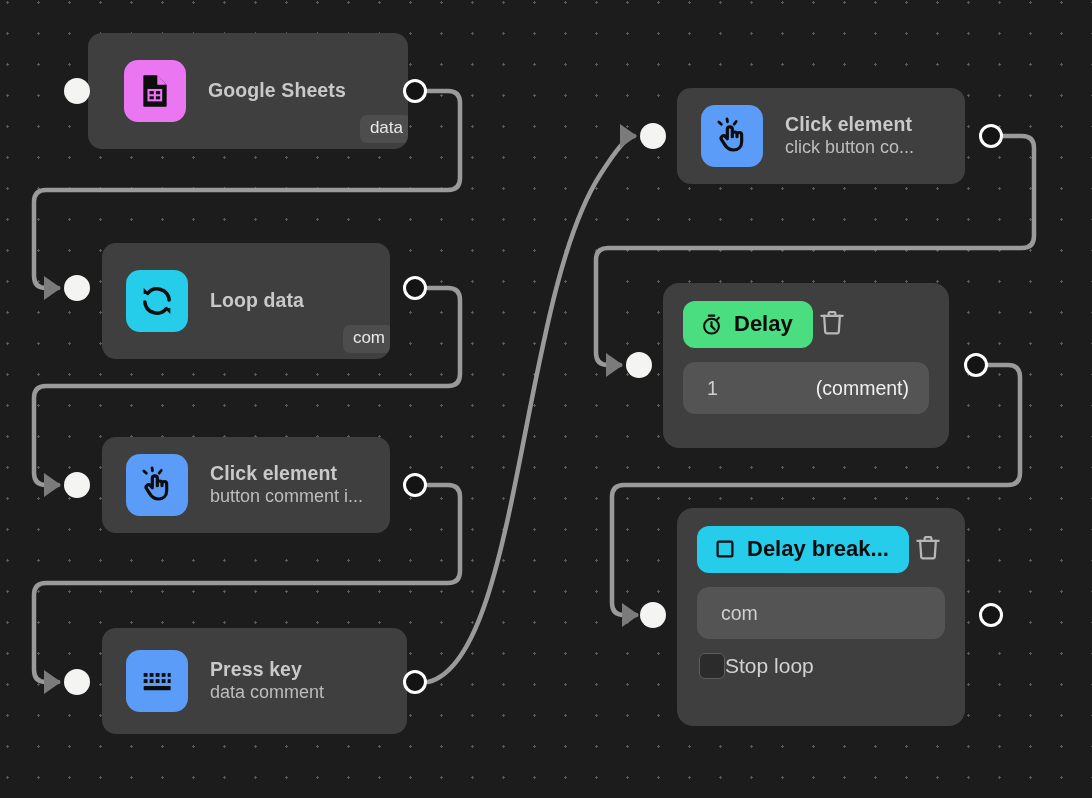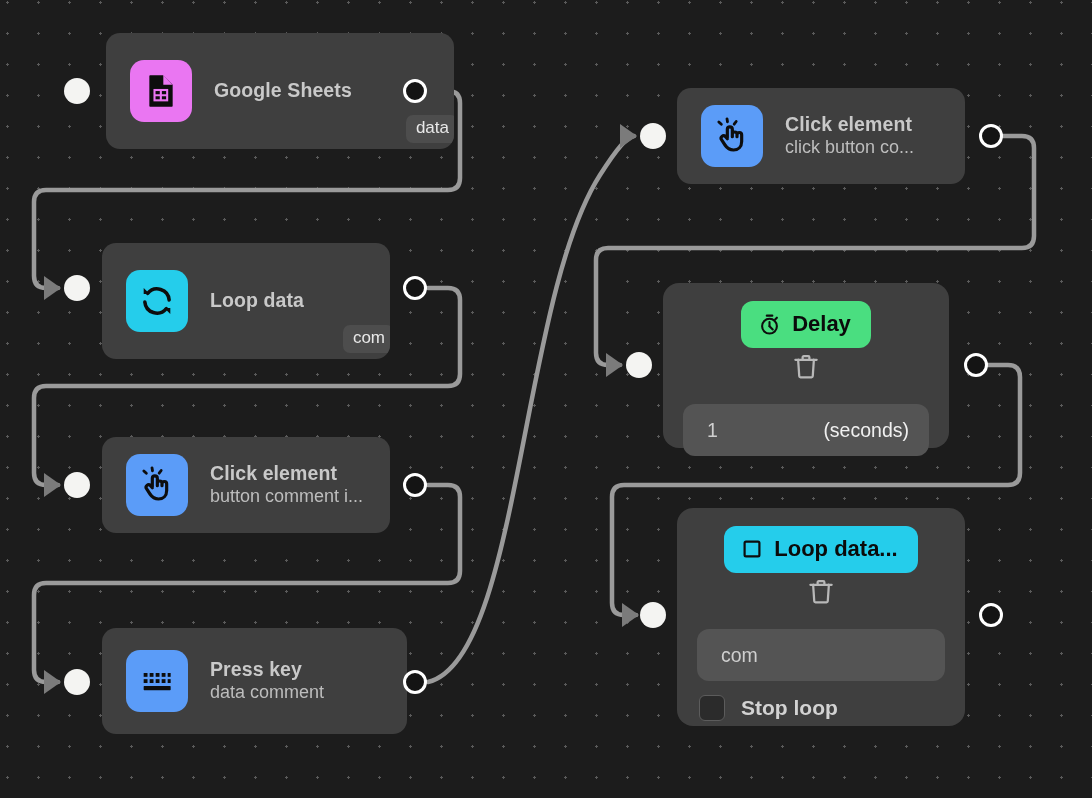--- a/index.html
+++ b/index.html
@@ -77,41 +77,41 @@
     position: absolute;
     width: 0; height: 0;
     border-top: 12px solid transparent;
     border-bottom: 12px solid transparent;
     border-left: 17px solid #7b7b7b;
     z-index: 5;
   }
 
   
   .cfg { position: absolute; background: #3f3f3f; border-radius: 16px; padding: 18px 20px 20px 20px; }
-  .cfg-head { display: flex; align-items: center; justify-content: flex-start; flex-direction: column; }
+  .cfg-head { display: flex; align-items: center; justify-content: flex-start; }
   .pill {
     display: inline-flex; align-items: center; gap: 10px;
     border-radius: 12px;
     padding: 10px 20px 11px 16px;
     font-size: 22px; font-weight: bold; color: #0b0b0b;
     white-space: nowrap;
   }
   .pill svg { display: block; }
   .trash { cursor: pointer; padding: 4px; }
   .field {
     margin-top: 14px;
     background: #545454;
     border-radius: 12px;
     height: 52px;
     display: flex; align-items: center; justify-content: space-between;
     padding: 0 20px 0 24px;
   }
   .field-val { font-size: 19.5px; color: #cfcfcf; }
   .field-unit { font-size: 19.5px; color: #f0f0f0; }
-  .checkrow { margin-top: 14px; display: flex; align-items: center; gap: 16px; padding-left: 2px; font-weight: bold; }
+  .checkrow { margin-top: 14px; display: flex; align-items: center; gap: 0; padding-left: 2px; }
   .checkbox {
     width: 26px; height: 26px; border-radius: 6px;
     background: #2b2b2b; border: 1px solid #5c5c5c;
     flex: 0 0 26px;
   }
   .checkrow-label { font-size: 21px; color: #d2d2d2; }
 </style>
 </head>
 <body>
 
@@ -128,21 +128,21 @@
 
       <path d="M 428 682 C 520 660 520 300 600 175 C 618 147 626 138 634 136"></path>
 
       <path d="M 1003 136 L 1022 136 Q 1034 136 1034 148 L 1034 236 Q 1034 248 1022 248 L 608 248 Q 596 248 596 260 L 596 353 Q 596 365 608 365 L 620 365"></path>
 
       <path d="M 988 365 L 1008 365 Q 1020 365 1020 377 L 1020 473 Q 1020 485 1008 485 L 624 485 Q 612 485 612 497 L 612 603 Q 612 615 624 615 L 636 615"></path>
     </g>
   </svg>
 
   <div class="port port-in" style="left:64px; top:78px;"></div>
-  <div class="node" style="left:106px; top:33px; width:348px; height:116px;">
+  <div class="node" style="left:88px; top:33px; width:320px; height:116px;padding-left:12px;">
     <div class="node-row">
       <div class="tile" style="background:#ea76f2;">
         <svg width="40" height="40" viewBox="0 0 24 24">
           <path fill="#0d0d0d" d="M5 2.5h8.2L19 8.3V21a.5.5 0 0 1-.5.5h-13A.5.5 0 0 1 5 21V3a.5.5 0 0 1 .5-.5z"></path>
           <path fill="#ea76f2" d="M13.4 2.6v5.6h5.4z"></path>
           <rect x="8.1" y="11.4" width="7.6" height="6.2" fill="none" stroke="#ea76f2" stroke-width="1.25"></rect>
           <line x1="11.9" y1="11.4" x2="11.9" y2="17.6" stroke="#ea76f2" stroke-width="1.25"></line>
           <line x1="8.1" y1="14.5" x2="15.7" y2="14.5" stroke="#ea76f2" stroke-width="1.25"></line>
         </svg>
       </div>
@@ -266,36 +266,36 @@
       <div class="trash">
         <svg width="30" height="30" viewBox="0 0 24 24" fill="none" stroke="#b8b8b8" stroke-width="1.8" stroke-linecap="round" stroke-linejoin="round">
           <path d="M3.5 6.2h17"></path>
           <path d="M9.3 6.2V4.2a.9.9 0 0 1 .9-.9h3.6a.9.9 0 0 1 .9.9v2"></path>
           <path d="M5.7 6.2l.9 13.2a1 1 0 0 0 1 .9h8.8a1 1 0 0 0 1-.9l.9-13.2"></path>
         </svg>
       </div>
     </div>
     <div class="field">
       <span class="field-val">1</span>
-      <span class="field-unit">(seconds)</span>
+      <span class="field-unit">(comment)</span>
     </div>
   </div>
   <div class="port port-out" style="left:964px; top:353px;"></div>
 
   <div class="arrow-in" style="left:622px; top:603px;"></div>
   <div class="port port-in" style="left:640px; top:602px;"></div>
   <div class="cfg" style="left:677px; top:508px; width:288px; height:218px;">
     <div class="cfg-head">
       <div class="pill" style="background:#25cdeb;">
         <span>
           <svg width="24" height="24" viewBox="0 0 24 24">
             <rect x="4.6" y="4.6" width="14.8" height="14.8" rx="1.4" fill="none" stroke="#0d0d0d" stroke-width="2.2"></rect>
           </svg>
         </span>
-        <span>Loop data...</span>
+        <span>Delay break...</span>
       </div>
       <div class="trash">
         <svg width="30" height="30" viewBox="0 0 24 24" fill="none" stroke="#b8b8b8" stroke-width="1.8" stroke-linecap="round" stroke-linejoin="round">
           <path d="M3.5 6.2h17"></path>
           <path d="M9.3 6.2V4.2a.9.9 0 0 1 .9-.9h3.6a.9.9 0 0 1 .9.9v2"></path>
           <path d="M5.7 6.2l.9 13.2a1 1 0 0 0 1 .9h8.8a1 1 0 0 0 1-.9l.9-13.2"></path>
         </svg>
       </div>
     </div>
     <div class="field">

